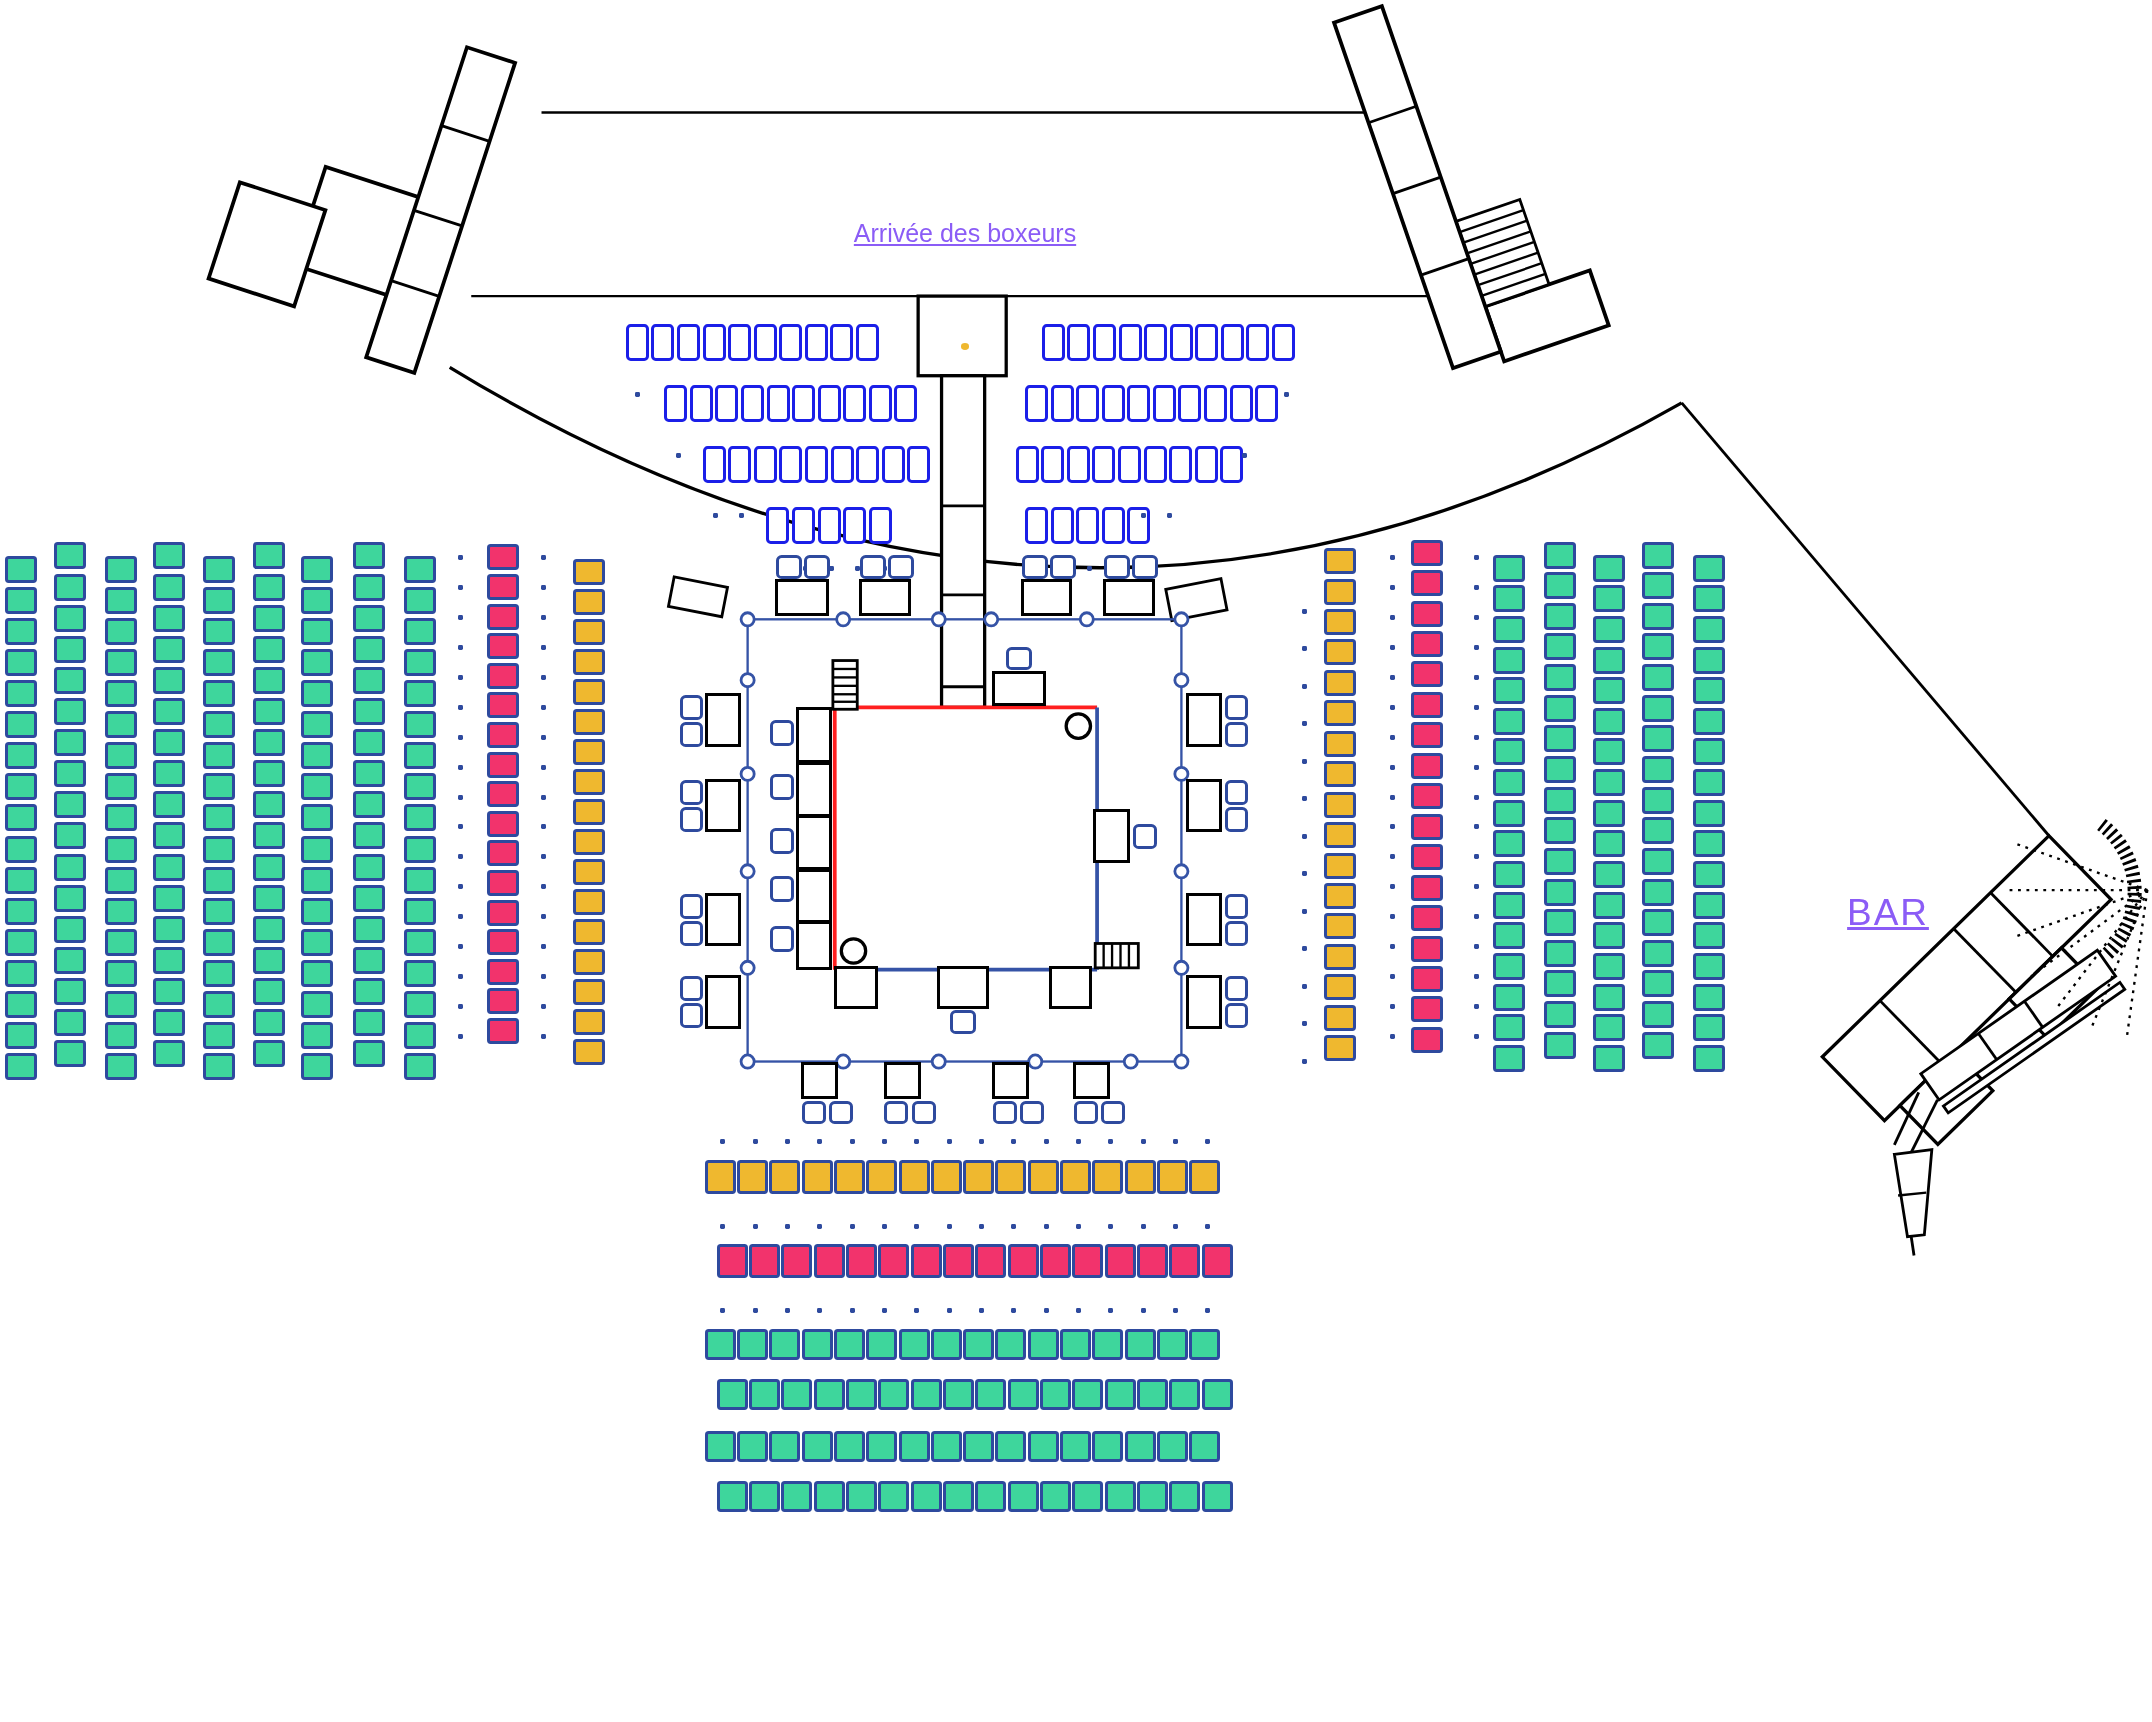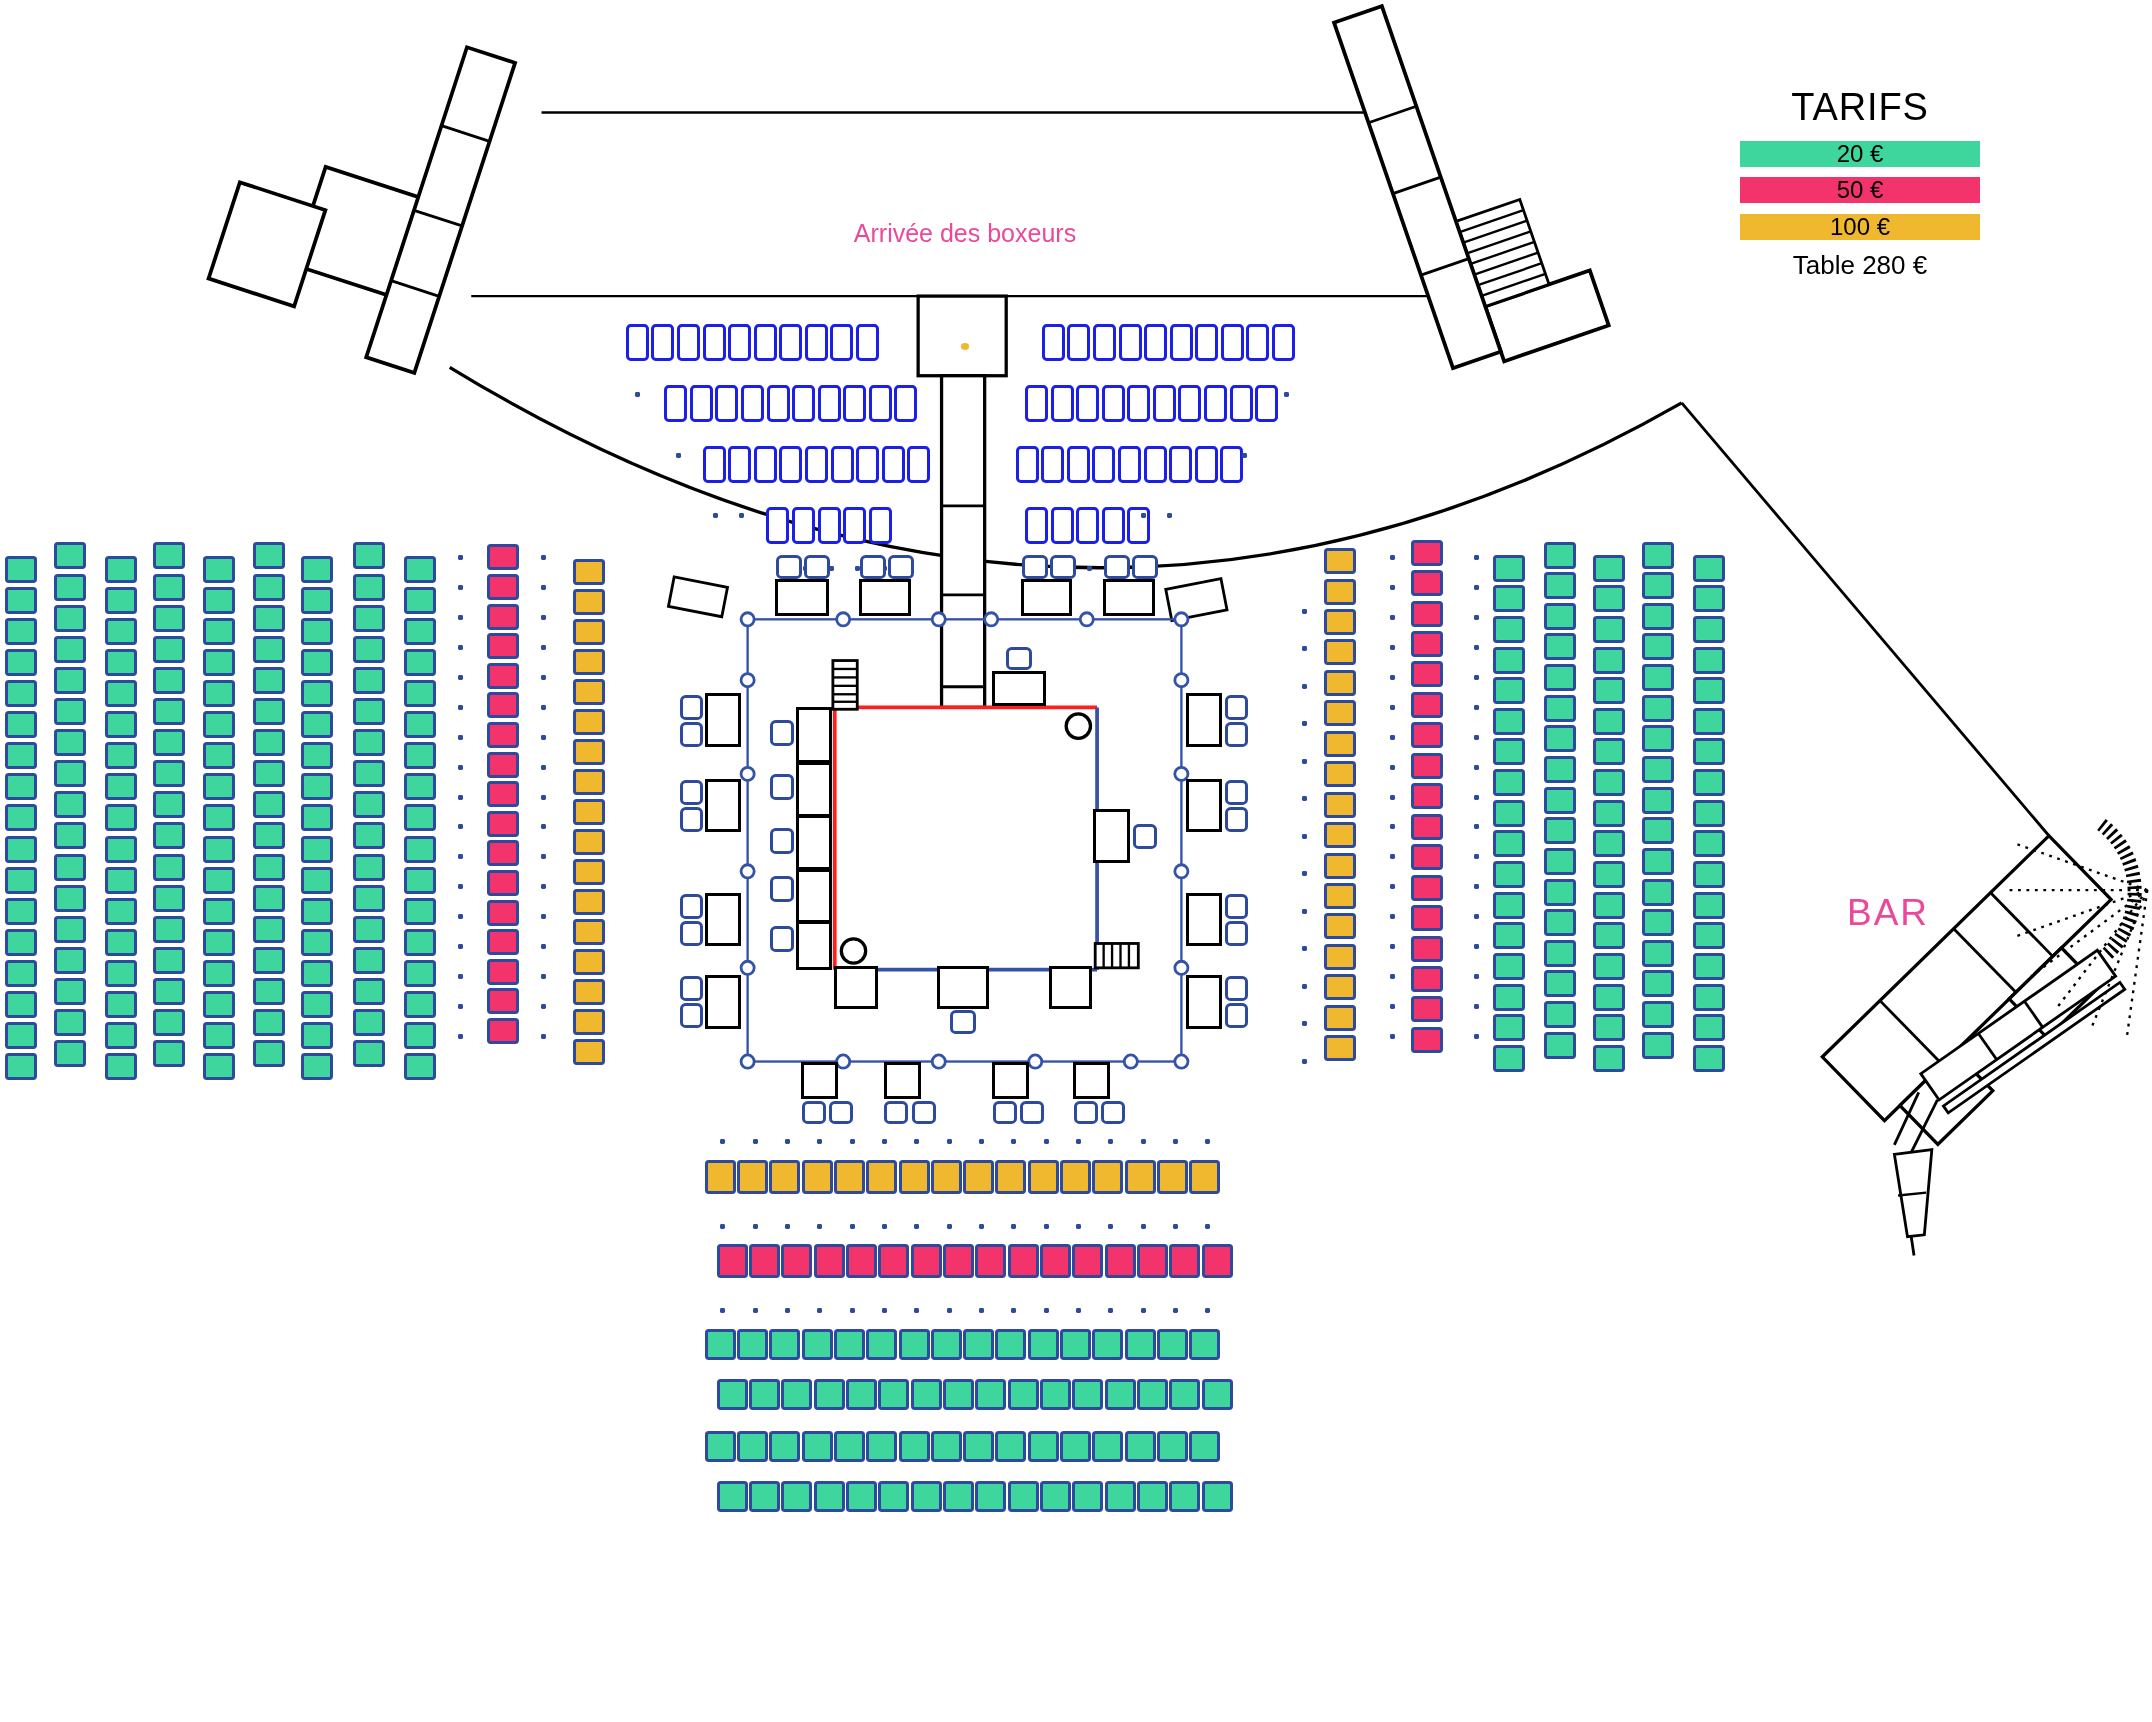--- a/index.html
+++ b/index.html
@@ -5,21 +5,21 @@
   html,body{margin:0;padding:0;background:#fff;}
   #plan{position:relative;width:2152px;height:1723px;overflow:hidden;
         font-family:"Liberation Sans", sans-serif;background:#fff;}
   #lineart{position:absolute;left:0;top:0;}
   #seats{position:absolute;left:0;top:0;width:100%;height:100%;}
   .seat{position:absolute;box-sizing:border-box;border:3.7px solid #2E4A9E;border-radius:3.7px;background:#fff;}
   .stage-seat{border:3.7px solid #1B1FE8;border-radius:4.7px;background:#fff;}
   .dot{position:absolute;background:#2E4A9E;border-radius:1.4px;}
   .table{position:absolute;box-sizing:border-box;border:3.3px solid #000;background:#fff;}
   .chair{position:absolute;box-sizing:border-box;border:3.3px solid #2E4A9E;border-radius:5.6px;background:#fff;}
-  .lbl{position:absolute;color:#ec4899;white-space:nowrap;}
+  .lbl{position:absolute;color:#8b5cf6;white-space:nowrap;text-decoration:underline;}
   #arrival-label{left:843px;top:219px;width:244px;text-align:center;font-size:25px;}
   #entree-label{left:818px;top:1619px;width:290px;text-align:center;font-size:52px;letter-spacing:0.9px;}
   #bar-label{left:1832px;top:892px;width:112px;text-align:center;font-size:37px;letter-spacing:1.9px;}
   #legend{position:absolute;left:1729px;top:86px;width:262px;text-align:center;}
   #legend .title{font-size:38px;letter-spacing:0.9px;margin-bottom:12px;}
   #legend .bar{width:240px;height:26px;margin:0 auto 10.3px auto;font-size:24px;line-height:26px;text-align:center;color:#000;}
   #legend .note{font-size:26px;margin-top:2.8px;}
   #marker-dot{position:absolute;background:#EFB82F;border-radius:50%;}
 </style>
 </head>
@@ -840,23 +840,16 @@
       <div class="chair" style="left: 1225px; top: 807px; width: 23.4px; height: 25px;"></div>
       <div class="chair" style="left: 1225px; top: 894px; width: 23.4px; height: 25px;"></div>
       <div class="chair" style="left: 1225px; top: 921px; width: 23.4px; height: 25px;"></div>
       <div class="chair" style="left: 1225px; top: 976px; width: 23.4px; height: 25px;"></div>
       <div class="chair" style="left: 1225px; top: 1003px; width: 23.4px; height: 25px;"></div>
     </div>
 
   <div id="arrival-label" class="lbl">Arrivée des boxeurs</div>
   <div id="bar-label" class="lbl">BAR</div>
 
-  <div id="legend">
-    <div class="title">TARIFS</div>
-    <div class="bar" style="background: rgb(62, 214, 156);">20 €</div>
-    <div class="bar" style="background: rgb(242, 51, 108);">50 €</div>
-    <div class="bar" style="background: rgb(239, 184, 47);">100 €</div>
-    <div class="note">Table 280 €</div>
-  </div>
 
   <div id="marker-dot" style="left: 961px; top: 343px; width: 8.4px; height: 6.6px;"></div>
 </div>
 
 
 </body></html>

